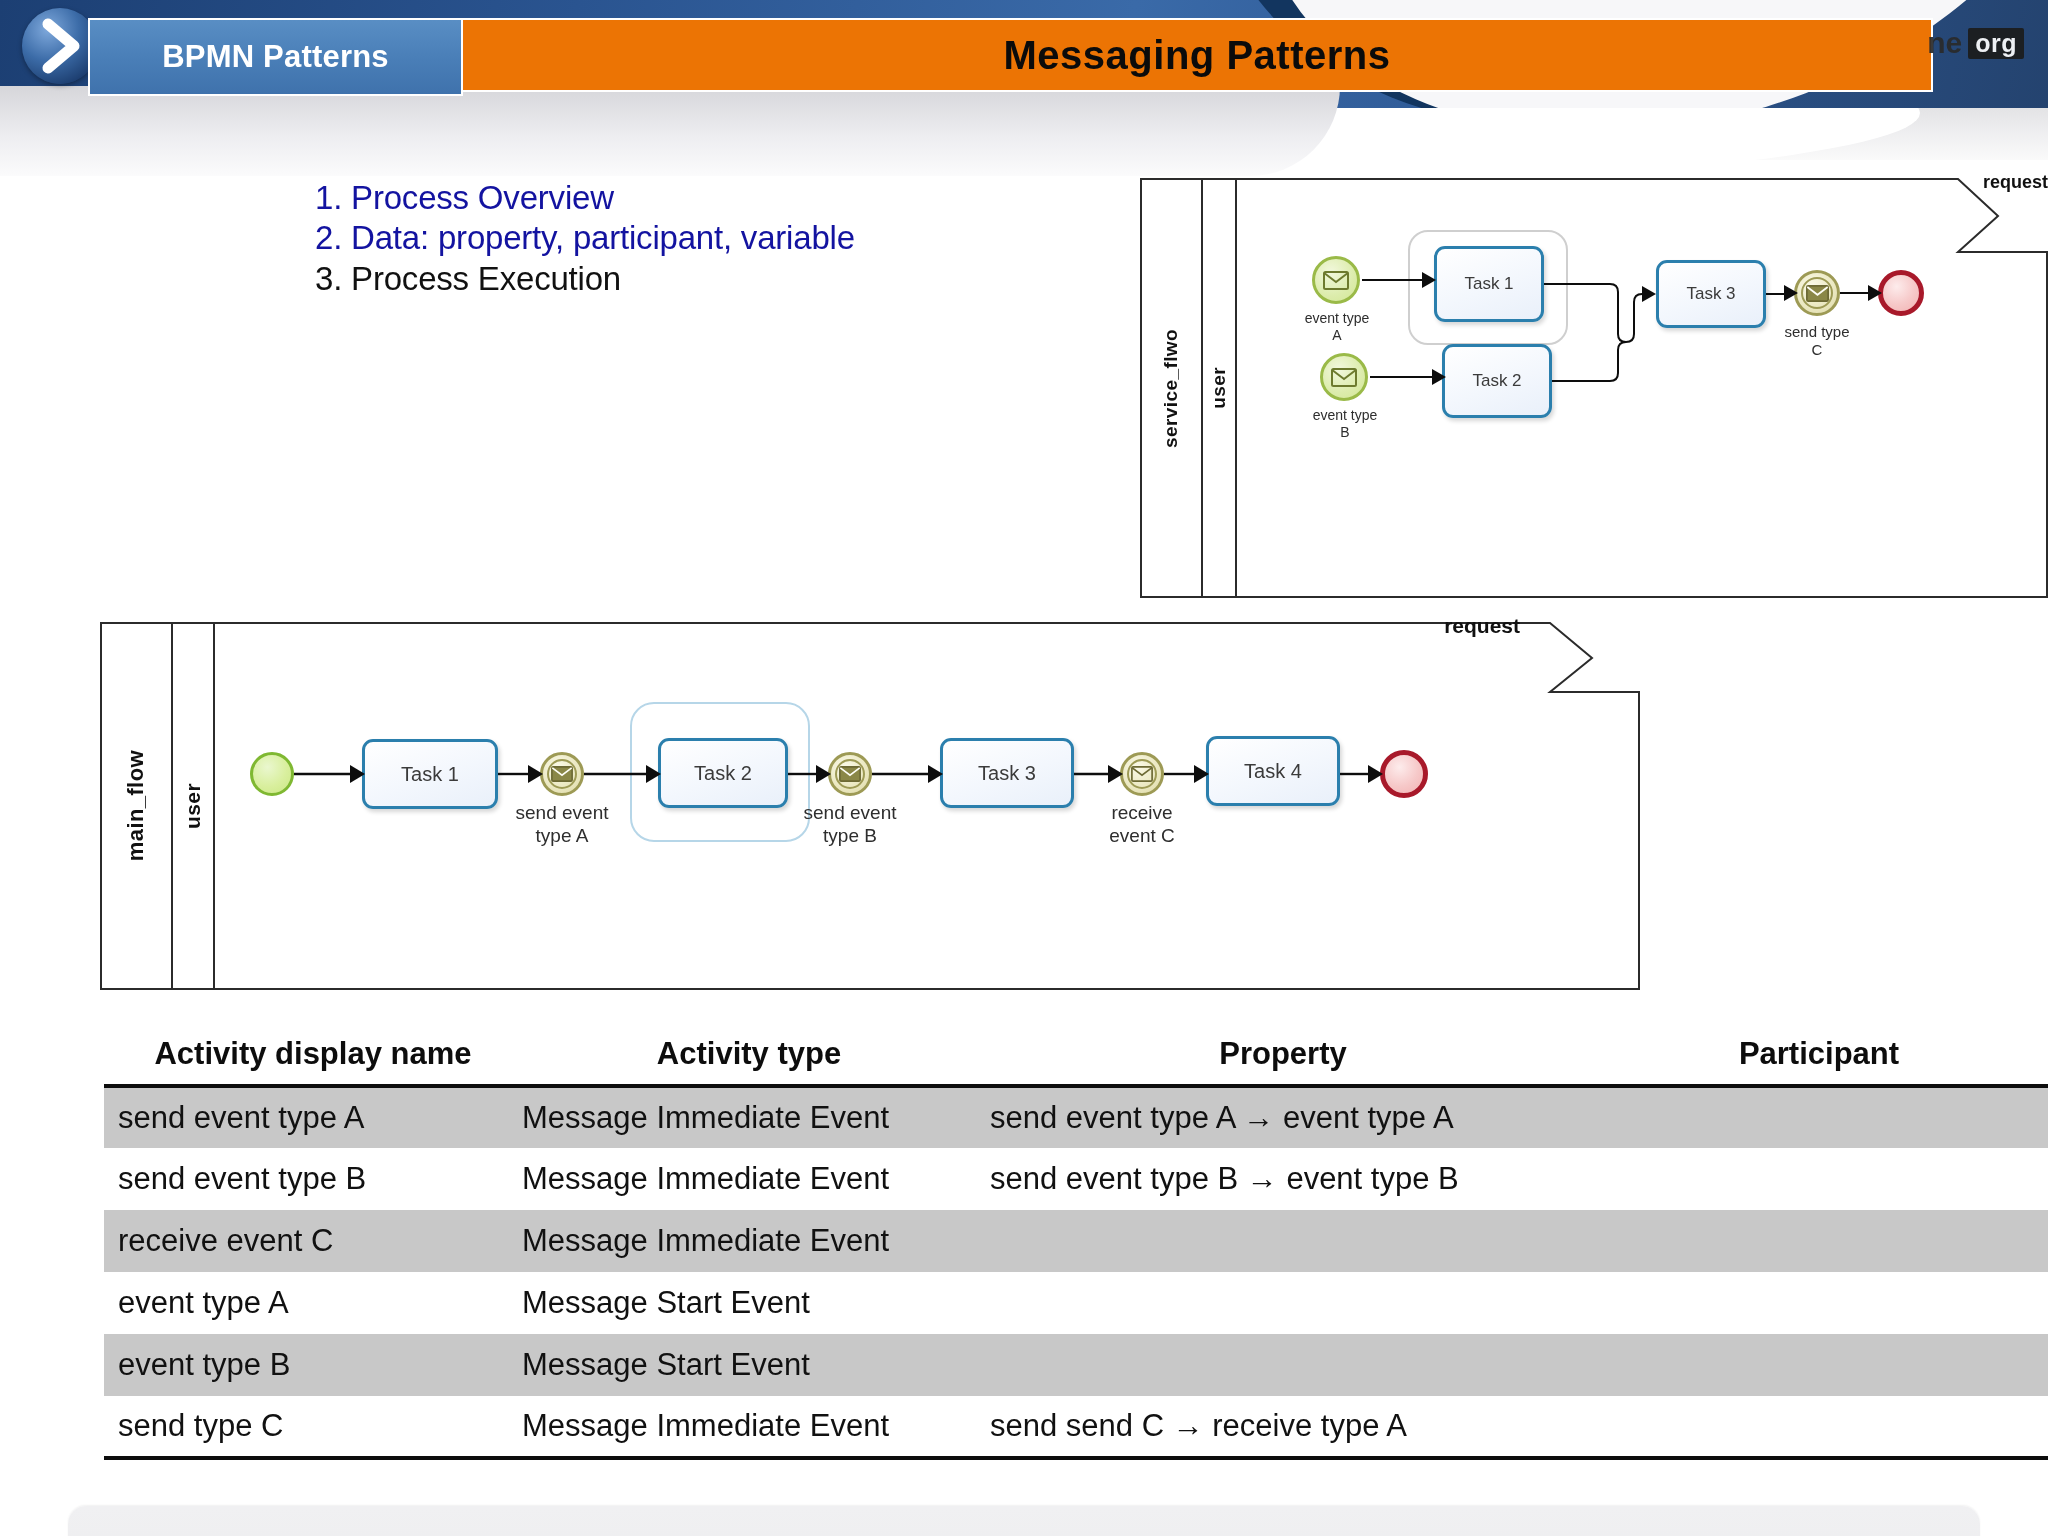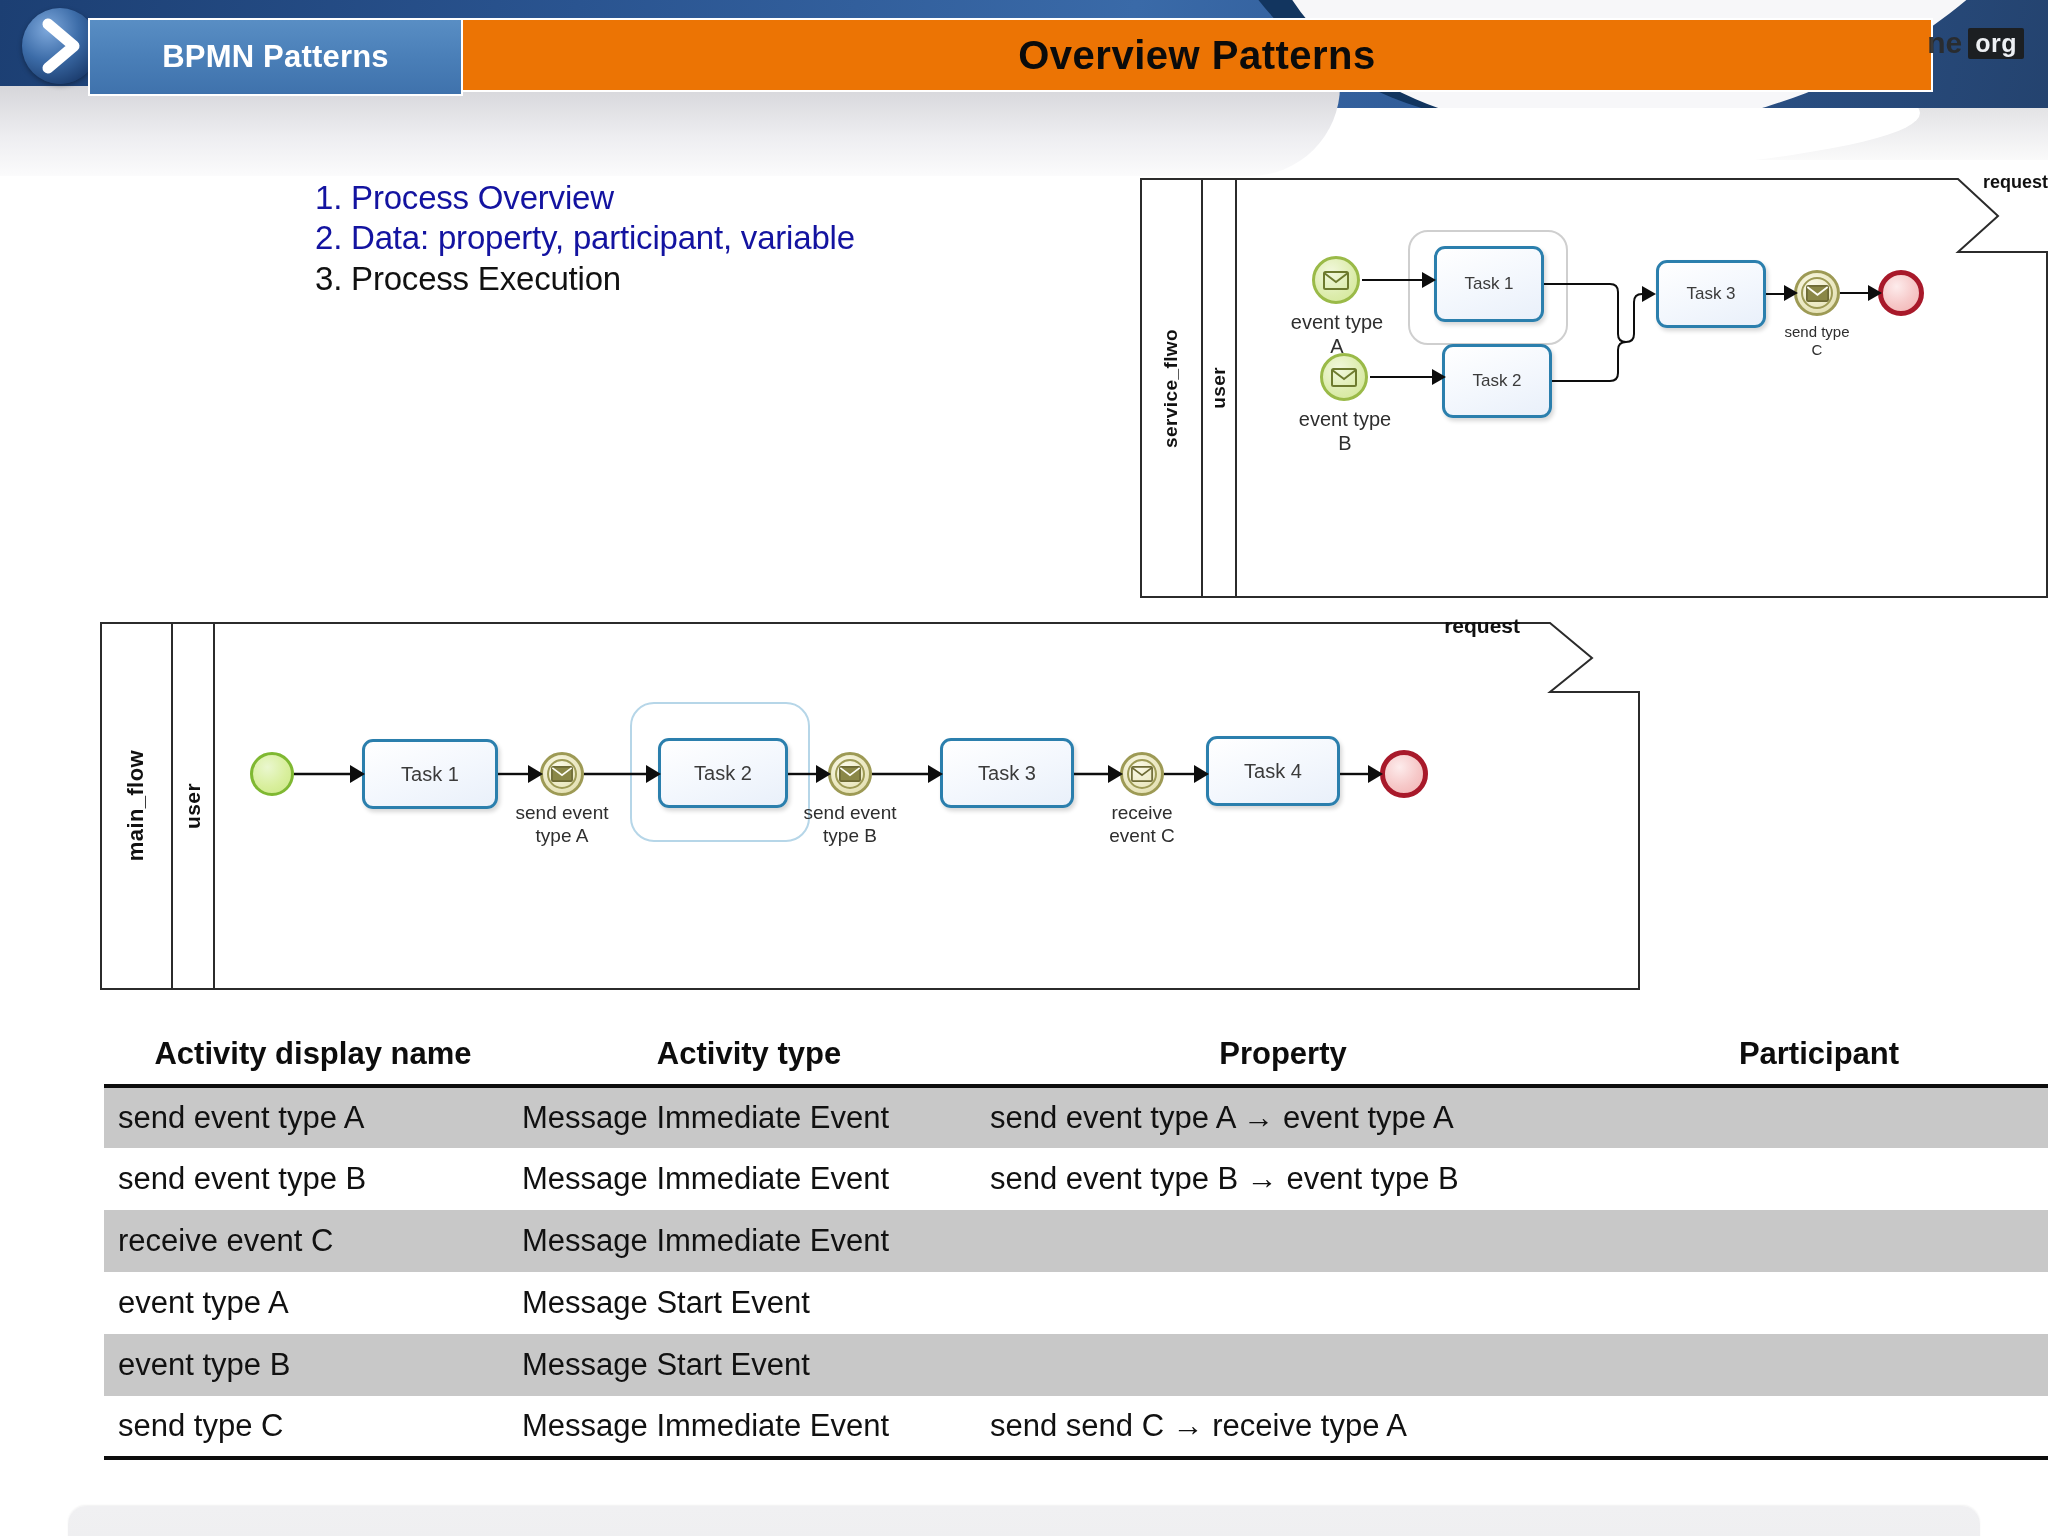--- a/index.html
+++ b/index.html
@@ -135,21 +135,21 @@
   }
   .ev-msg-inter {
     border: 3px solid #9d9a55;
     background: radial-gradient(circle at 38% 32%, #fbfae8 0%, #eae7c0 60%, #ddd9a7 100%);
   }
   .ev-msg-inter::after {
     content:""; position:absolute; inset:4px; border:2px solid #9d9a55; border-radius:50%;
   }
   .ev .env { position: absolute; inset: 0; display:flex; align-items:center; justify-content:center; }
   .nodelabel {
-    position: absolute; text-align: center; font-size: 20px; color: #2e2e2e;
+    position: absolute; text-align: center; font-size: 14px; color: #2e2e2e;
     line-height: 1.2; white-space: pre-line;
   }
 
   
   .tbl { position: absolute; left: 104px; top: 1032px; width: 1944px; }
   .tbl table { width: 100%; border-collapse: collapse; }
   .tbl th {
     text-align: center; font-size: 31px; font-weight: bold; color: #0d0d0d;
     padding: 4px 0 12px 14px; border-bottom: 4px solid #0d0d0d;
   }
@@ -188,21 +188,21 @@
   <div class="badge-globe"></div>
   <svg class="badge-chevron" viewBox="0 0 62 72">
     <path d="M18 14 L44 36 L18 58" fill="none" stroke="#ffffff" stroke-width="11" stroke-linecap="round" stroke-linejoin="round"></path>
   </svg>
 
   <div class="tab-left">
     <span>BPMN Patterns</span>
   </div>
 
   <div class="title-band">
-    <span>Overview Patterns</span>
+    <span>Messaging Patterns</span>
   </div>
 
   <div class="brand-logo">
     <span>ne</span>
     <span class="org">org</span>
   </div>
 
   <div class="bullets">
     <div class="b-sub hl">1. Process Overview</div>
     <div class="b-sub hl">2. Data: property, participant, variable</div>

